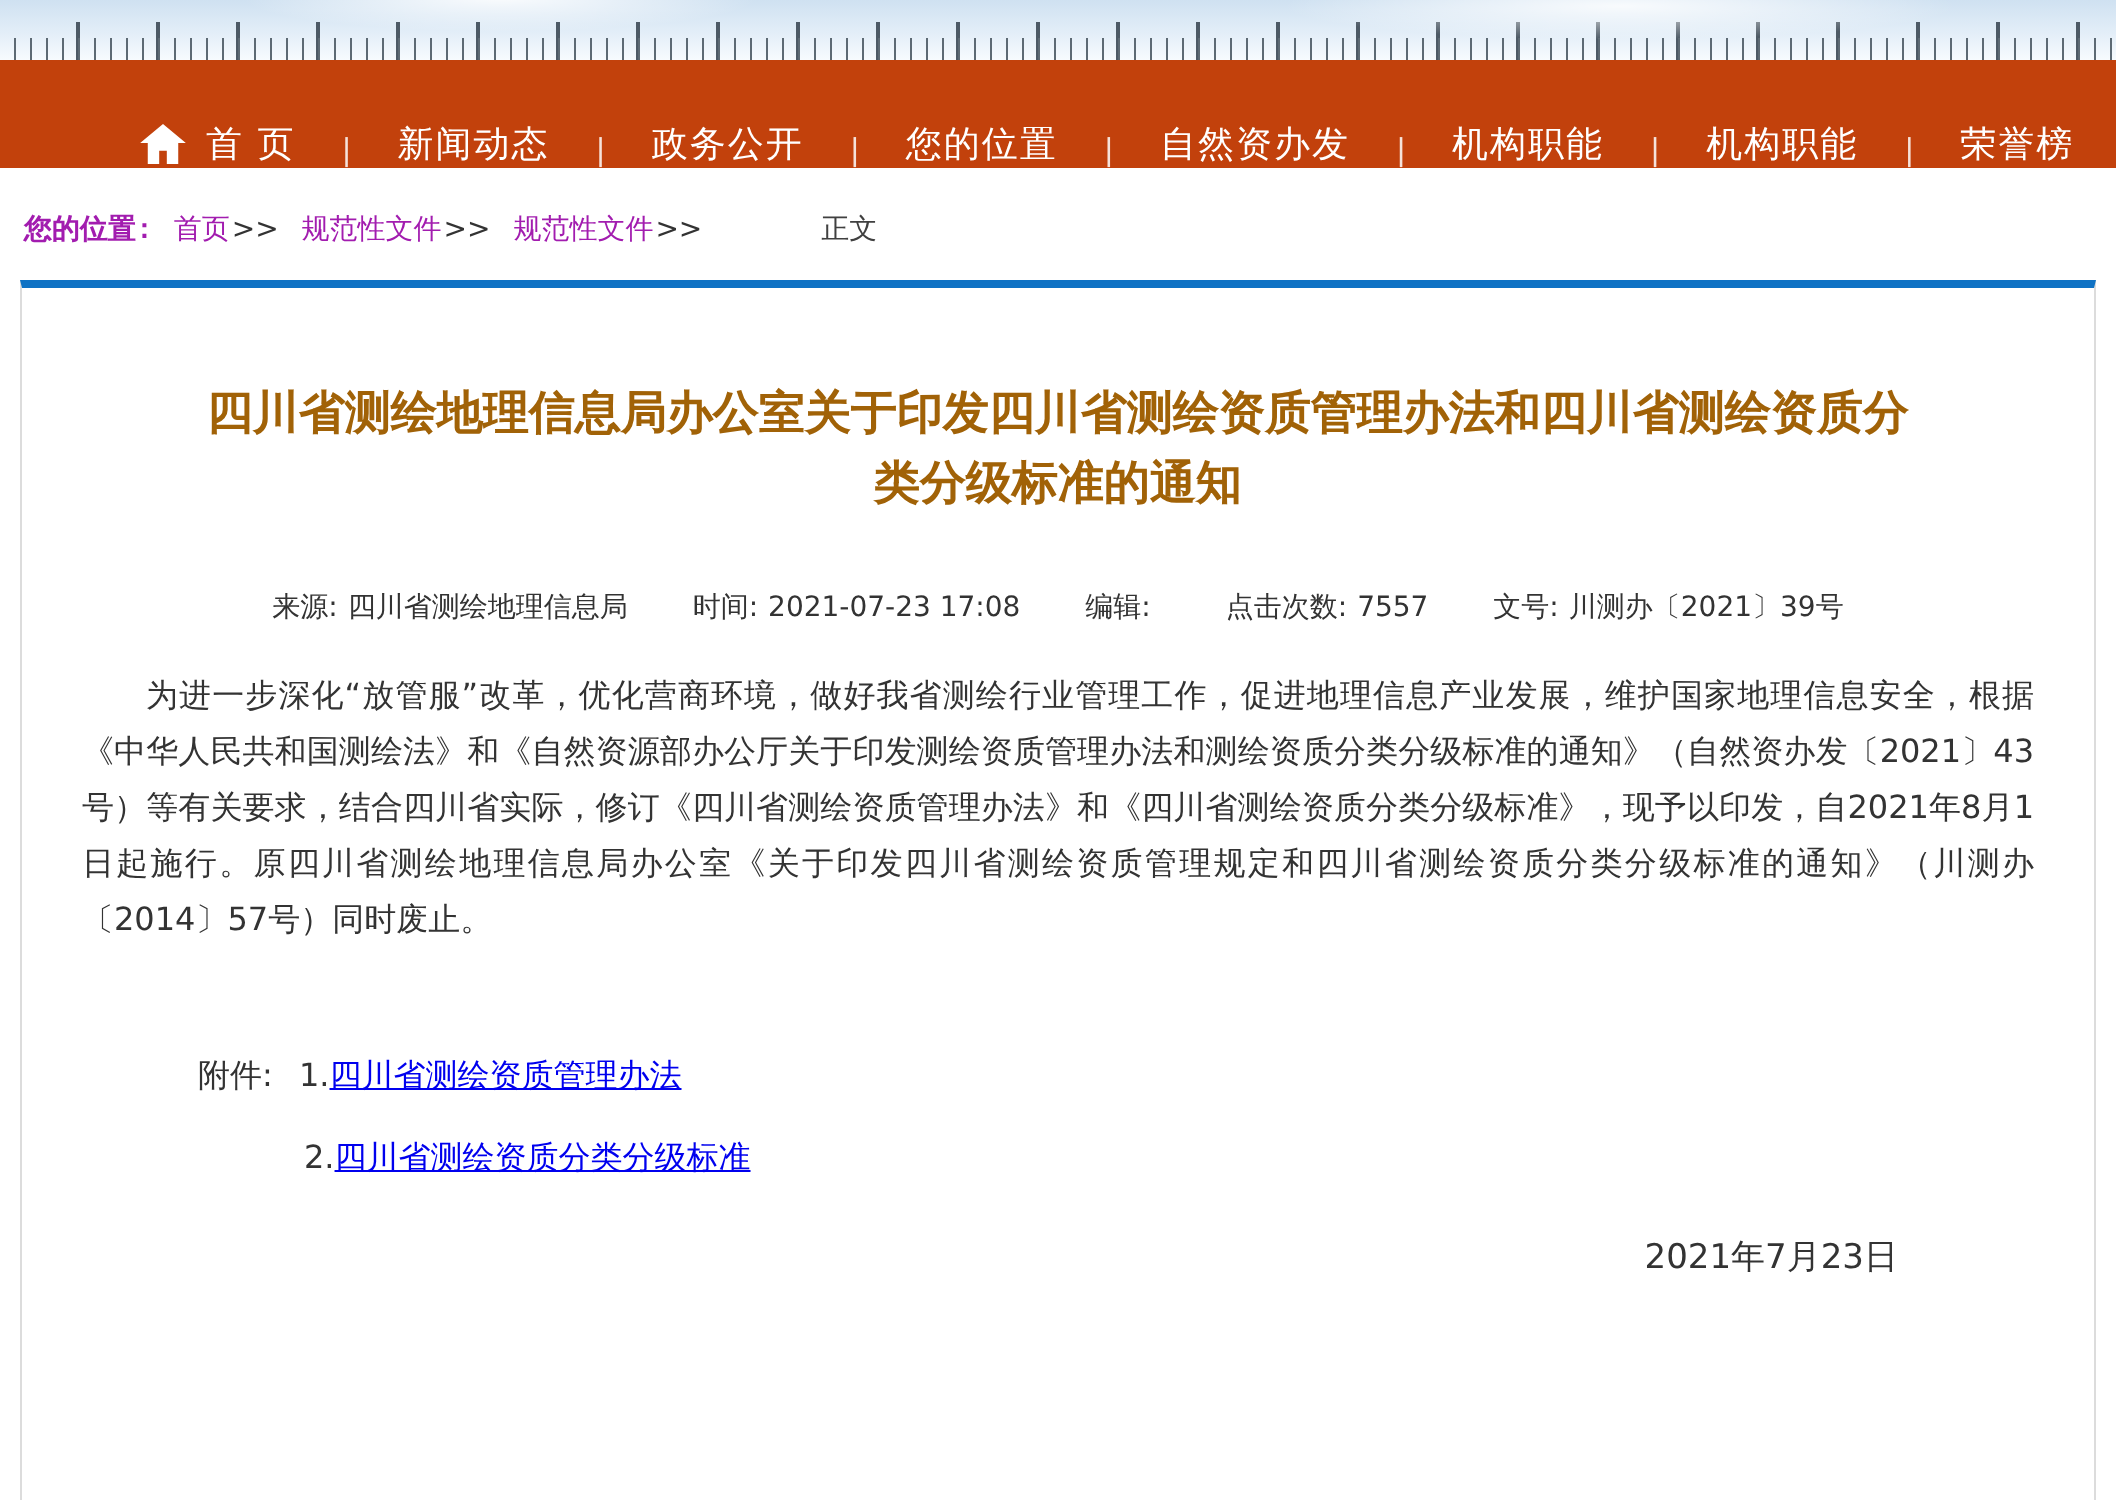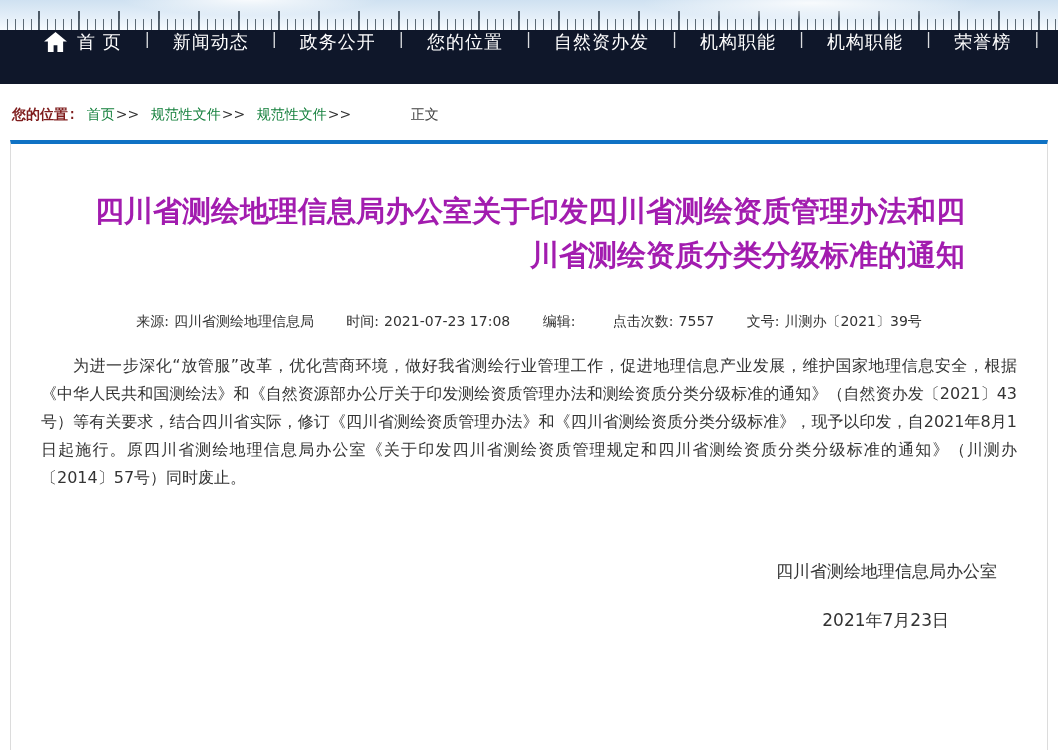--- a/index.html
+++ b/index.html
@@ -27,54 +27,54 @@
     height:11px;
     background:repeating-linear-gradient(90deg, transparent 0, transparent 7px, #5d6a74 7px, #5d6a74 8px);
   }
   .ruler-tall {
     height:19px;
     background:repeating-linear-gradient(90deg, transparent 0, transparent 38px, #4d5a66 38px, #4d5a66 40px);
   }
 
   
   .topnav {
-    height:54px; background:#0f172a;
-    display:flex; align-items:flex-start;
-    padding-left:44px; box-sizing:border-box;
+    height:54px; background:#c2410c;
+    display:flex; align-items:flex-end;
+    padding-left:70px; box-sizing:border-box;
     font-size:18px;
   }
   .nav-item {
     color:#ffffff; text-decoration:none; cursor:pointer;
     display:flex; align-items:center; letter-spacing:1px; white-space:nowrap;
   }
   .nav-sep { color:rgba(255,255,255,.85); margin:0 23px; font-size:15px; }
   .home-icon { display:inline-flex; margin-right:10px; }
   .home-icon svg { display:block; }
 
   
   .breadcrumb {
     margin:22px 0 16px 0; padding-left:12px;
     font-size:14px; color:#333;
   }
-  .breadcrumb .bc-label { font-weight:bold; color:#7f1d1d; margin-right:6px;font-family:Liberation Mono, monospace; }
-  .bc-item { color:#15803d; text-decoration:none; cursor:pointer; }
+  .breadcrumb .bc-label { font-weight:bold; color:#a21caf; margin-right:6px;font-family:Liberation Mono, monospace; }
+  .bc-item { color:#a21caf; text-decoration:none; cursor:pointer; }
   .bc-current { color:#404040;margin-left:48px; }
   .bc-sep { margin:0 7px 0 1px; color:#333; }
 
   
   .content {
     margin:0 10px; background:#fff;
     border-top:4px solid #0f72c4;
     border-left:1px solid #dcdcdc; border-right:1px solid #dcdcdc;
     min-height:700px; box-sizing:border-box; padding-bottom:30px;
   }
   .article-title {
     margin:46px auto 0; max-width:872px;
-    font-size:29px; line-height:1.5; font-weight:bold;
-    text-align:right; color:#a21caf;
+    font-size:23px; line-height:1.5; font-weight:bold;
+    text-align:center; color:#a16207;
   }
   .meta { margin-top:36px; text-align:center; font-size:14px; color:#333; }
   .meta-item { margin:0 14px; white-space:nowrap; }
   .meta-label { margin-right:5px; }
 
   .salutation { margin:28px 30px 0; font-size:16px; line-height:24px; }
   .body-par {
     margin:21px 30px 0; font-size:16px; line-height:28px;
     text-indent:2em; text-align:justify;
   }
@@ -139,17 +139,25 @@
     <span class="meta-item"><span class="meta-label">来源:</span><span>四川省测绘地理信息局</span></span>
     <span class="meta-item"><span class="meta-label">时间:</span><span>2021-07-23 17:08</span></span>
     <span class="meta-item"><span class="meta-label">编辑:</span><span></span></span>
     <span class="meta-item"><span class="meta-label">点击次数:</span><span>7557</span></span>
     <span class="meta-item"><span class="meta-label">文号:</span><span>川测办〔2021〕39号</span></span>
   </div>
 
 
   <p class="body-par">为进一步深化“放管服”改革，优化营商环境，做好我省测绘行业管理工作，促进地理信息产业发展，维护国家地理信息安全，根据《中华人民共和国测绘法》和《自然资源部办公厅关于印发测绘资质管理办法和测绘资质分类分级标准的通知》（自然资办发〔2021〕43号）等有关要求，结合四川省实际，修订《四川省测绘资质管理办法》和《四川省测绘资质分类分级标准》，现予以印发，自2021年8月1日起施行。原四川省测绘地理信息局办公室《关于印发四川省测绘资质管理规定和四川省测绘资质分类分级标准的通知》（川测办〔2014〕57号）同时废止。</p>
 
+  <div class="attachments">
+    <div class="att-row">
+      <span class="att-label">附件:</span>
+      <span class="att-no">1.</span><a class="att-link">四川省测绘资质管理办法</a>
+    </div>
+    <div class="att-row indent">
+      <span class="att-no">2.</span><a class="att-link">四川省测绘资质分类分级标准</a>
+    </div>
+  </div>
 
-  <div class="sig-org">四川省测绘地理信息局办公室</div>
   <div class="sig-date">2021年7月23日</div>
 
 </main>
 
 </body></html>

